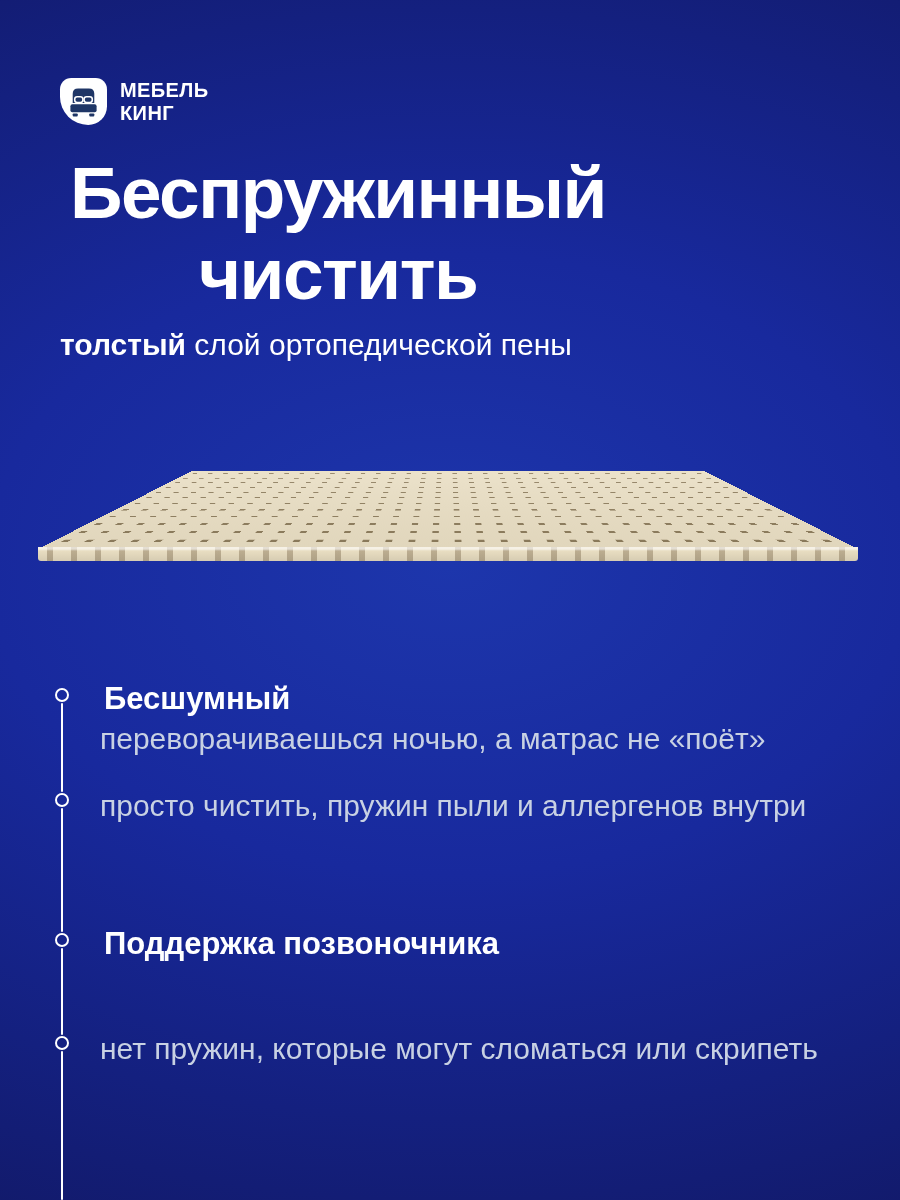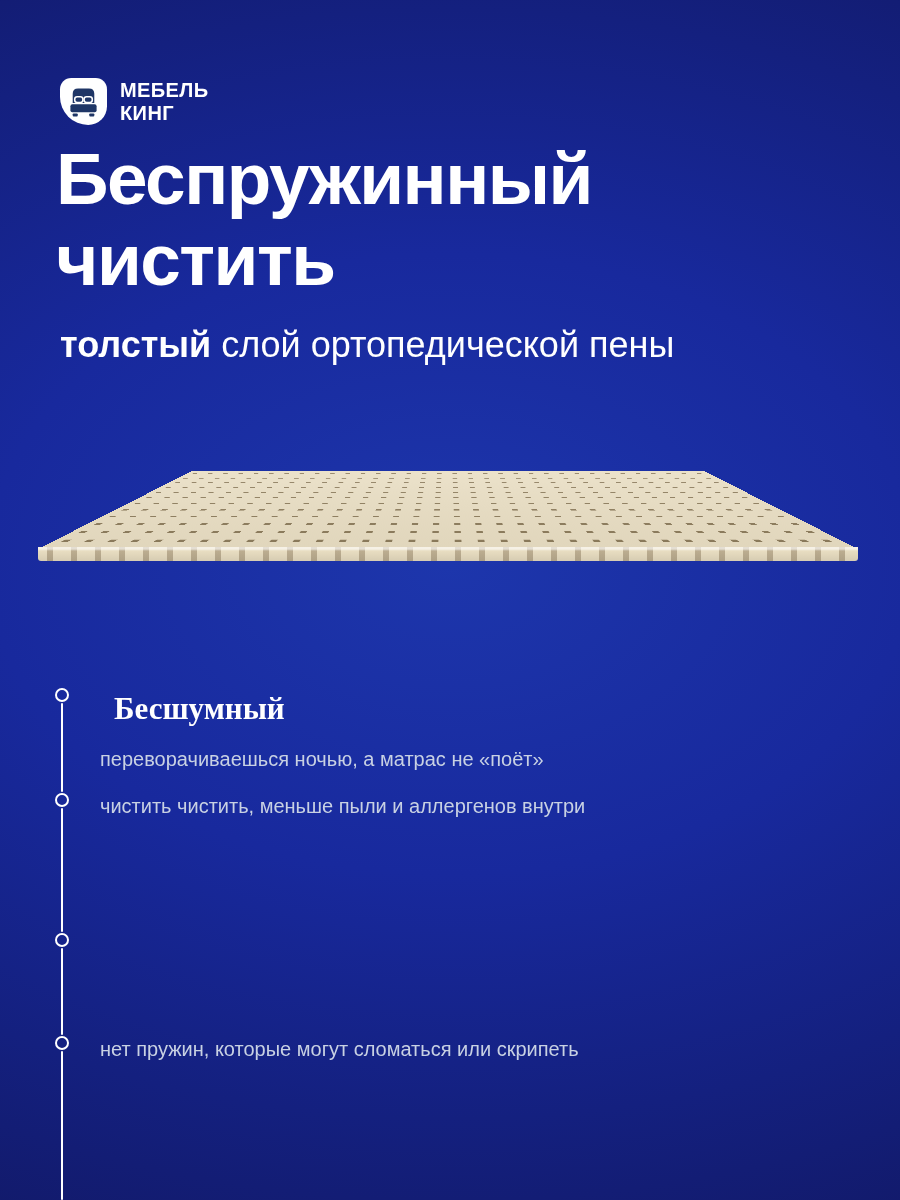--- a/index.html
+++ b/index.html
@@ -20,27 +20,27 @@
     width:47px;height:47px;background:#ffffff;
     border-radius:12px 12px 20px 30px;
     display:flex;align-items:center;justify-content:center;
   }
   .logo-badge svg{display:block;}
   .logo-text{font-size:20px;font-weight:700;line-height:23px;letter-spacing:.4px;}
   .logo-text span{display:block;}
 
   
   .title{
-    position:absolute;left:56px;top:138px;margin:0;
-    font-size:73px;font-weight:700;line-height:81px;letter-spacing:-1.5px;
+    position:absolute;left:56px;top:138px;margin:14px;
+    font-size:73px;font-weight:700;line-height:81px;letter-spacing:-1.5px;text-align:center;
   }
   .title span{display:block;}
   .subtitle{
     position:absolute;left:60px;top:324px;margin:0;
-    font-size:36px;font-weight:400;line-height:42px;
+    font-size:30px;font-weight:400;line-height:42px;
   }
   .subtitle b{font-weight:700;}
 
   
   .mattress{position:absolute;left:38px;top:469px;width:820px;height:92px;}
   .mattress-top{
     position:absolute;left:0;bottom:12px;width:820px;height:554px;
     transform-origin:50% 100%;
     transform:perspective(900px) rotateX(77deg);
     background-color:#e9dec3;
@@ -60,22 +60,22 @@
 
   
   .tl-seg{position:absolute;left:60.5px;width:2.6px;background:#ffffff;border-radius:2px;}
   .tl-dot{
     position:absolute;left:55px;width:14px;height:14px;
     border:2.6px solid #ffffff;border-radius:50%;background:transparent;
   }
 
   
   .feature{position:absolute;left:100px;width:724px;}
-  .feature h3{margin:14px;font-size:31px;font-weight:700;line-height:34px;color:#ffffff;font-family:Liberation Serif, serif;}
-  .feature p{margin:4px 0 0 0;font-size:20px;font-weight:400;line-height:38px;color:#c8d1e3;}
+  .feature h3{margin:4px;font-size:31px;font-weight:700;line-height:34px;color:#ffffff;}
+  .feature p{margin:4px 0 0 0;font-size:30px;font-weight:400;line-height:38px;color:#c8d1e3;}
 </style>
 </head>
 <body>
 
 <div class="page">
 
   <header class="logo">
     <div class="logo-badge">
       <svg width="37" height="37" viewBox="0 0 48 48" aria-hidden="true">
         <g fill="#1f3666">
@@ -119,22 +119,23 @@
   <div class="tl-dot" style="top:793px;"></div>
   <div class="tl-dot" style="top:933px;"></div>
   <div class="tl-dot" style="top:1036px;"></div>
 
   <section>
     <div class="feature" style="top:678px;">
       <h3>Бесшумный</h3>
       <p>переворачиваешься ночью, а матрас не «поёт»</p>
     </div>
     <div class="feature" style="top:783px;">
-      <p>чистить чистить, меньше пыли и аллергенов внутри</p>
+      <p>просто чистить, пружин пыли и аллергенов внутри</p>
     </div>
     <div class="feature" style="top:923px;">
+      <h3>Поддержка позвоночника</h3>
     </div>
     <div class="feature" style="top:1026px;">
       <p>нет пружин, которые могут сломаться или скрипеть</p>
     </div>
   </section>
 
 </div>
 
 </body></html>

